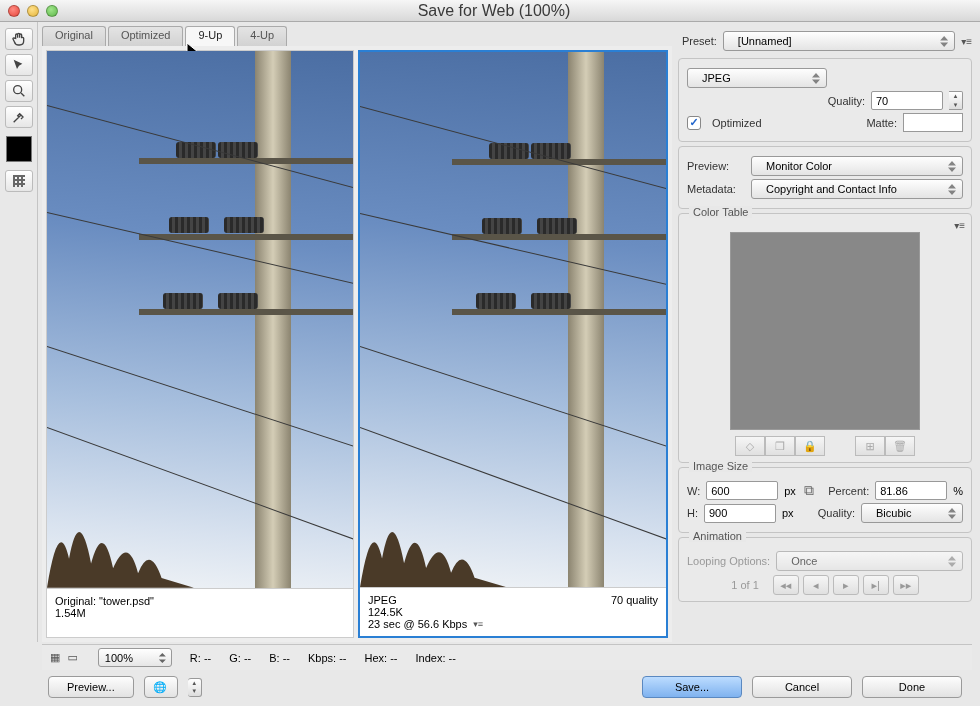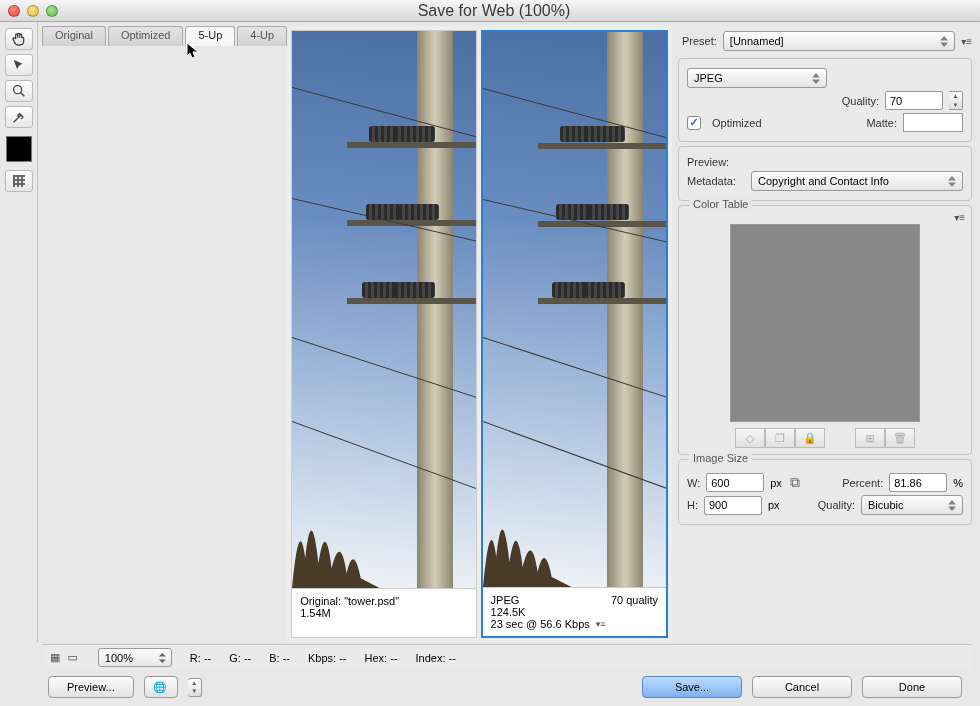--- a/index.html
+++ b/index.html
@@ -9,21 +9,21 @@
 .tl{width:12px;height:12px;border-radius:50%;border:1px solid rgba(0,0,0,.25)}
 .tl.red{background:radial-gradient(circle at 40% 35%,#ff8b82,#e6453a)}
 .tl.yel{background:radial-gradient(circle at 40% 35%,#ffe08a,#e5b53a)}
 .tl.grn{background:radial-gradient(circle at 40% 35%,#9fe58a,#5fb84a)}
 .title{position:absolute;left:8px;right:0;text-align:center;font-size:16px;color:#3a3a3a}
 .workspace{display:flex;height:620px}
 .toolstrip{width:38px;background:#e8e8e8;border-right:1px solid #c4c4c4;padding:6px 4px;display:flex;flex-direction:column;align-items:center;gap:4px}
 .tool{width:28px;height:22px;border:1px solid #bbb;border-radius:3px;background:linear-gradient(#fff,#e6e6e6);display:flex;align-items:center;justify-content:center}
 .tool svg{width:16px;height:16px}
 .swatch{width:26px;height:26px;background:#000;border:1px solid #777;margin-top:4px}
-.center{flex:1;display:flex;flex-direction:row;background:#e8e8e8;padding:4px 6px 0 4px}
+.center{flex:1;display:flex;flex-direction:column;background:#e8e8e8;padding:4px 6px 0 4px}
 .tabs{display:flex;gap:2px;height:20px}
 .tab{padding:2px 12px;background:linear-gradient(#e4e4e4,#d2d2d2);border:1px solid #aaa;border-bottom:none;border-radius:3px 3px 0 0;color:#555}
 .tab.active{background:#f7f7f7;color:#222}
 .cursor{position:absolute;left:186px;top:42px;width:14px;height:18px;pointer-events:none}
 .panes{display:flex;gap:4px;flex:1;background:#ededed;padding:4px}
 .pane{flex:1;display:flex;flex-direction:column;border:1px solid #ccc}
 .pane.sel{border:2px solid #2a7fd4}
 .img{flex:1;background:linear-gradient(185deg,#4b6ea3 0%,#6a8dc1 35%,#a6bedd 65%,#d8e2ef 88%,#f0f3f6 100%);position:relative;overflow:hidden}
 .pole{position:absolute;left:68%;top:0;width:36px;height:100%;background:linear-gradient(90deg,#8b8470,#d4cdb6,#8b8470)}
 .arm{position:absolute;height:6px;background:#5a5548;left:30%;right:0}
@@ -31,23 +31,23 @@
 .wire{position:absolute;height:1px;background:#3a3a3a;transform-origin:left}
 .tree{position:absolute;bottom:0;left:0;width:48%;height:18%}
 .tree svg{width:100%;height:100%}
 .meta{padding:6px 8px;background:#fff;font-size:11px;color:#333;border-top:1px solid #ccc}
 .meta .row{display:flex;justify-content:space-between}
 .rightpanel{width:302px;background:#e8e8e8;padding:6px 8px 0 0;display:flex;flex-direction:column;gap:4px}
 .grp{border:1px solid #c4c4c4;border-radius:4px;padding:6px 8px;background:#eaeaea;position:relative}
 .grp legend,.grp>.legend{font-size:11px;color:#555;background:#e8e8e8;padding:0 4px;position:absolute;top:-8px;left:10px}
 .frow{display:flex;align-items:center;gap:6px;margin:3px 0}
 .frow label{color:#333}
-.select{flex:1;height:20px;border:1px solid #999;border-radius:3px;background:linear-gradient(#fefefe,#e4e4e4);padding:0 18px 0 6px;position:relative;display:flex;align-items:center}
+.select{flex:1;height:20px;border:1px solid #999;border-radius:3px;background:linear-gradient(#fefefe,#e4e4e4);padding:0 18px 0 14px;position:relative;display:flex;align-items:center}
 .select::after{content:"";position:absolute;right:6px;top:4px;width:8px;height:11px;background:linear-gradient(#555,#555);clip-path:polygon(0 40%,100% 40%,50% 0,50% 0,0 40%,0 60%,100% 60%,50% 100%,50% 100%,0 60%);opacity:.7}
-.numbox{width:58px;height:19px;border:1px solid #999;border-radius:2px;background:#fff;padding:0 4px;display:flex;align-items:center}
+.numbox{width:72px;height:19px;border:1px solid #999;border-radius:2px;background:#fff;padding:0 4px;display:flex;align-items:center}
 .spin{width:14px;height:19px;border:1px solid #999;border-left:none;border-radius:0 2px 2px 0;background:linear-gradient(#fff,#ddd);display:flex;flex-direction:column}
 .spin span{flex:1;display:flex;align-items:center;justify-content:center;font-size:7px;color:#555}
 .chk{width:14px;height:14px;border:1px solid #888;border-radius:3px;background:#fff;display:inline-flex;align-items:center;justify-content:center;margin-right:5px}
 .chk.on::after{content:"✓";color:#2266cc;font-weight:bold;font-size:11px}
 .menuicon{position:absolute;right:6px;top:6px;font-size:10px;color:#555}
 .colorwell{width:60px;height:19px;border:1px solid #999;background:#fff}
 .colortable{height:198px;background:#888;border:1px solid #999;margin:8px auto 6px;width:190px}
 .ctbtns{display:flex;justify-content:center;gap:0}
 .ctbtn{width:30px;height:20px;border:1px solid #bbb;background:linear-gradient(#f6f6f6,#e0e0e0);display:flex;align-items:center;justify-content:center;color:#aaa}
 .animrow{display:flex;align-items:center;justify-content:center;gap:4px;margin-top:4px}
@@ -100,21 +100,21 @@
     <div class="swatch"></div>
     <div class="tool" style="margin-top:4px">
         <span class="gridicon"></span>
       </div>
   </div>
 
   <div class="center">
     <div class="tabs">
       <div class="tab">Original</div>
       <div class="tab">Optimized</div>
-      <div class="tab active">5-Up</div>
+      <div class="tab active">9-Up</div>
       <div class="tab">4-Up</div>
     </div>
     <svg class="cursor" viewBox="0 0 14 18">
         <path d="M1 1l0 13 3-3 2 5 3-1-2-5 5 0z" fill="#000" stroke="#fff" stroke-width="1"></path>
       </svg>
 
     <div class="panes">
       <div class="pane">
         <div class="img">
           <div class="pole"></div>
@@ -210,20 +210,23 @@
         <label>Optimized</label>
         <div class="sp"></div>
         <label>Matte:</label>
         <div class="colorwell"></div>
       </div>
     </div>
 
     <div class="grp">
       <div class="frow">
           <label style="width:58px">Preview:</label>
+          <div class="select">
+            <span>Monitor Color</span>
+          </div>
         </div>
       <div class="frow">
           <label style="width:58px">Metadata:</label>
           <div class="select">
             <span>Copyright and Contact Info</span>
           </div>
         </div>
     </div>
 
     <div class="grp" style="padding-top:10px">
@@ -263,20 +266,37 @@
           </div>
         <span>px</span>
         <div class="sp"></div>
         <label>Quality:</label>
         <div class="select" style="width:102px;flex:none">
             <span>Bicubic</span>
           </div>
       </div>
     </div>
 
+    <div class="grp" style="padding-top:10px">
+      <div class="legend">Animation</div>
+      <div class="frow">
+        <label style="color:#999">Looping Options:</label>
+        <div class="select" style="opacity:.6">
+            <span>Once</span>
+          </div>
+      </div>
+      <div class="animrow">
+        <span style="color:#999;margin-right:10px">1 of 1</span>
+        <div class="abtn">◂◂</div>
+        <div class="abtn">◂</div>
+        <div class="abtn">▸</div>
+        <div class="abtn">▸|</div>
+        <div class="abtn">▸▸</div>
+      </div>
+    </div>
   </div>
 </div>
 
 <div class="bottombar">
   <span style="letter-spacing:2px;color:#555">▦ ▭</span>
   <div class="small-sel">
       <span>100%</span>
     </div>
   <span>R: --</span>
   <span>G: --</span>

